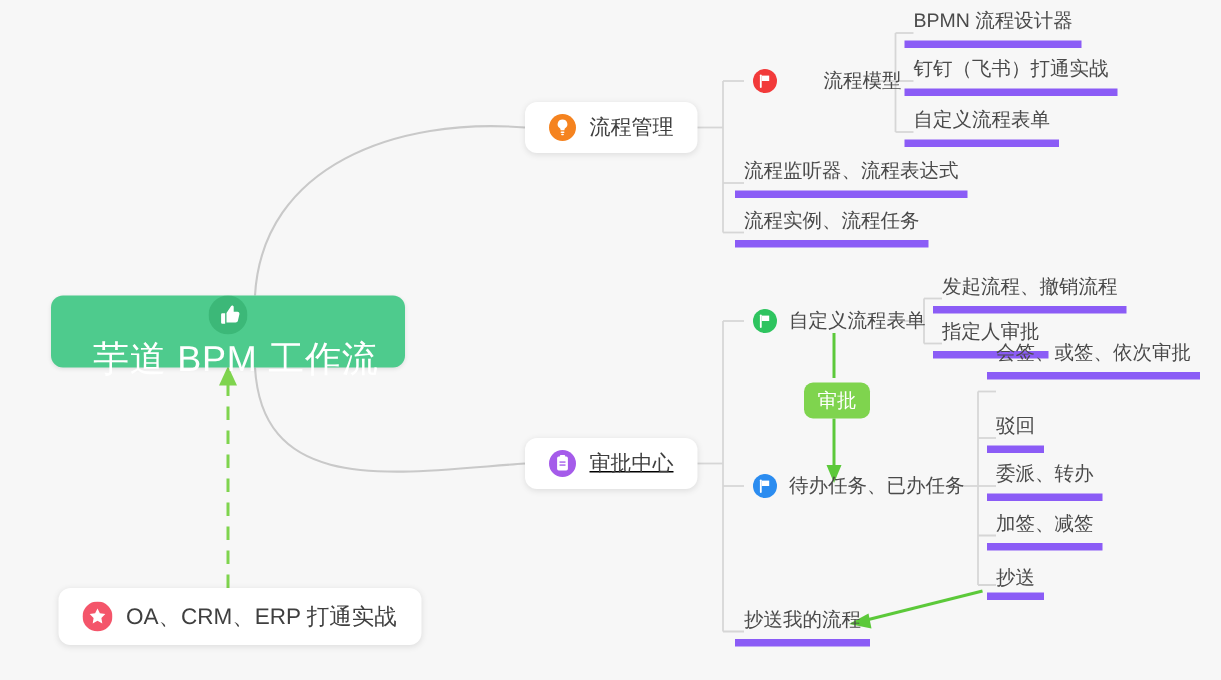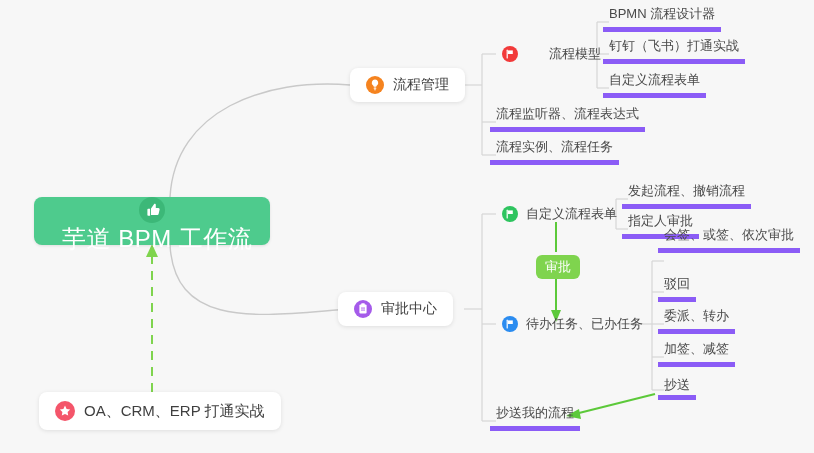--- a/index.html
+++ b/index.html
@@ -198,21 +198,21 @@
     <span>自定义流程表单</span>
   </div>
 
   <div class="node text-node" style="left:490px; top:110px;">
     <span>流程监听器、流程表达式</span>
   </div>
   <div class="node text-node" style="left:490px; top:143px;">
     <span>流程实例、流程任务</span>
   </div>
 
-  <div class="node box-node" style="left:338px; top:292px;">
+  <div class="node box-node" style="left:350px; top:292px;text-decoration:underline;">
     <span class="icon">
       <svg width="18" height="18" viewBox="0 0 18 18">
         <circle cx="9" cy="9" r="9" fill="#a55bea"></circle>
         <rect x="5.4" y="4.4" width="7.2" height="9.2" rx="1.1" fill="#ffffff"></rect>
         <rect x="7.2" y="3.3" width="3.6" height="2.1" rx="0.7" fill="#ffffff"></rect>
         <rect x="7.0" y="7.6" width="4.0" height="0.9" fill="#a55bea"></rect>
         <rect x="7.0" y="9.6" width="4.0" height="0.9" fill="#a55bea"></rect>
       </svg>
     </span>
     <span class="lbl">审批中心</span>

